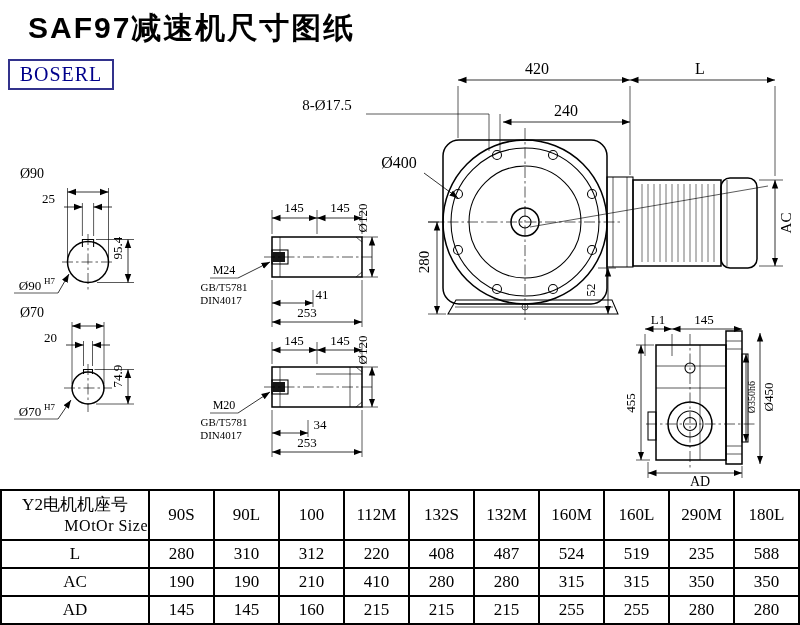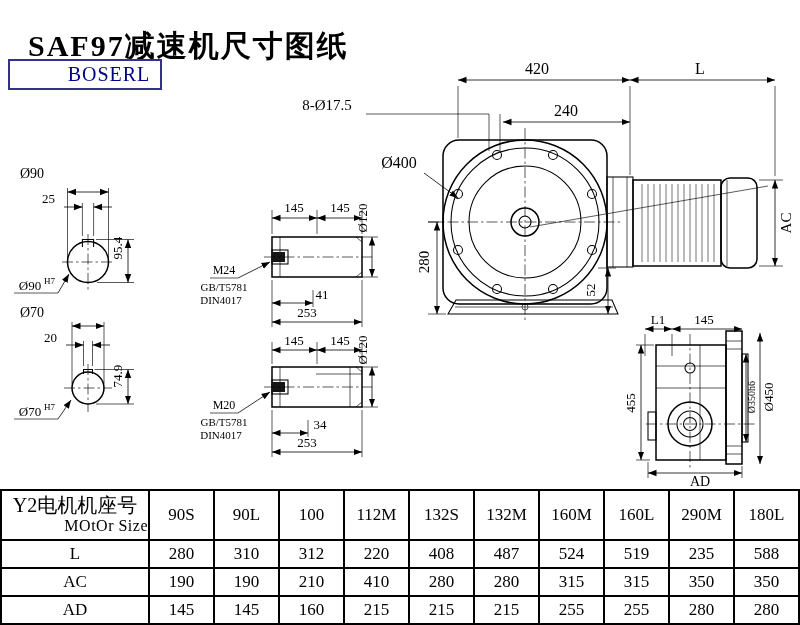--- a/index.html
+++ b/index.html
@@ -1,38 +1,38 @@
 <!DOCTYPE html>
 <html><head>
 <meta charset="utf-8">
 <style>
   html,body{margin:0;padding:0;}
   body{width:800px;height:625px;position:relative;background:#fff;overflow:hidden;
        font-family:"Liberation Serif",serif;color:#000;}
-  .title{position:absolute;left:28px;top:26px;font-family:Liberation Serif, serif;
+  .title{position:absolute;left:28px;top:8px;font-family:Liberation Sans, sans-serif;
          font-weight:bold;font-size:30px;letter-spacing:2px;white-space:nowrap;}
   .logo{position:absolute;left:8px;top:59px;width:102px;height:27px;border:2px solid #32328c;
         display:flex;align-items:center;justify-content:center;font-family:"Liberation Serif",serif;
-        font-size:20px;color:#00008b;letter-spacing:1px;padding-left:48px;}
+        font-size:20px;color:#00008b;letter-spacing:1px;}
   svg.drawing{position:absolute;left:0;top:0;}
   svg text{font-family:"Liberation Serif",serif;fill:#000;}
   .t16{font-size:16px}.t15{font-size:15px}.t14{font-size:14px}.t13{font-size:13px}
   .t12{font-size:12px}.t11{font-size:11px}.t10{font-size:10px}.t9{font-size:9px}
   .ol{fill:none;stroke:#000;stroke-width:1.5}
   .o1{fill:none;stroke:#000;stroke-width:1.05}
   .th{fill:none;stroke:#000;stroke-width:0.65}
   .dm{fill:none;stroke:#000;stroke-width:0.8}
   .cl{fill:none;stroke:#000;stroke-width:0.65;stroke-dasharray:11 3 2.5 3}
   table.dims{position:absolute;left:0;top:489px;width:800px;height:136px;border-collapse:collapse;
         table-layout:fixed;font-family:"Liberation Serif",serif;}
   table.dims th,table.dims td{border:2px solid #000;text-align:center;vertical-align:middle;
         font-weight:normal;font-size:17px;padding:0;}
   table.dims col.c0{width:148px;}
   tr.hrow{height:50px;} tr.drow{height:28px;}
-  .h-cn{font-size:20px;line-height:22px;} .h-en{font-size:16px;line-height:20px;letter-spacing:0.5px;text-align:right;}
+  .h-cn{font-size:17px;line-height:22px;} .h-en{font-size:16px;line-height:20px;letter-spacing:0.5px;text-align:right;}
 </style>
 </head>
 <body>
 
 <div class="title">SAF97减速机尺寸图纸</div>
 <div class="logo">
   <span>BOSERL</span>
 </div>
 
 <svg class="drawing" width="800" height="489" viewBox="0 0 800 489">

